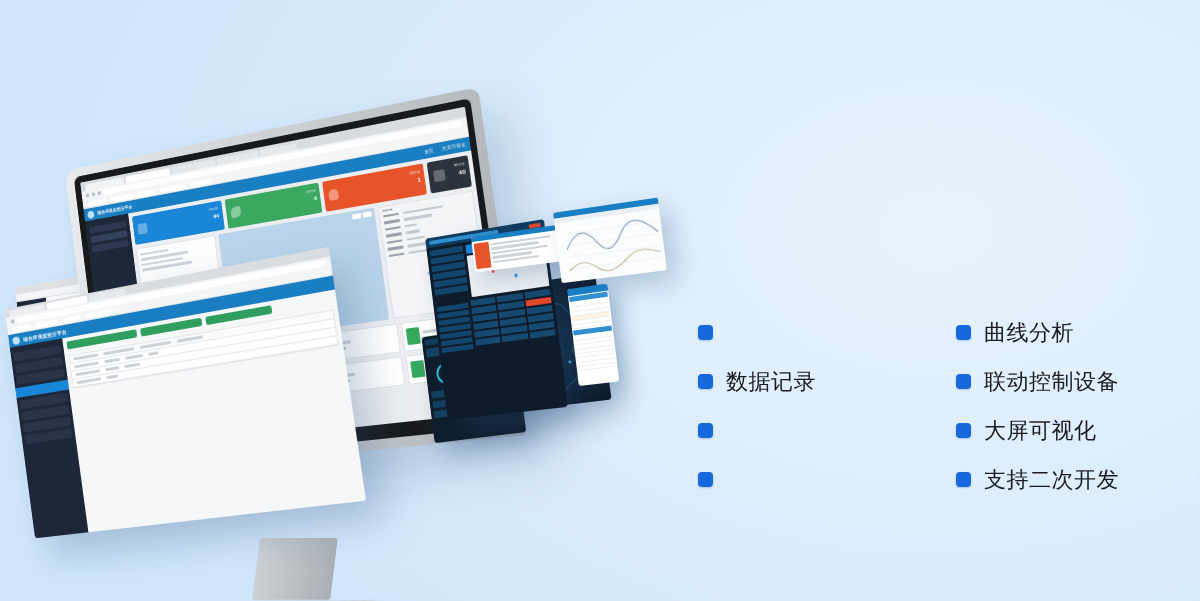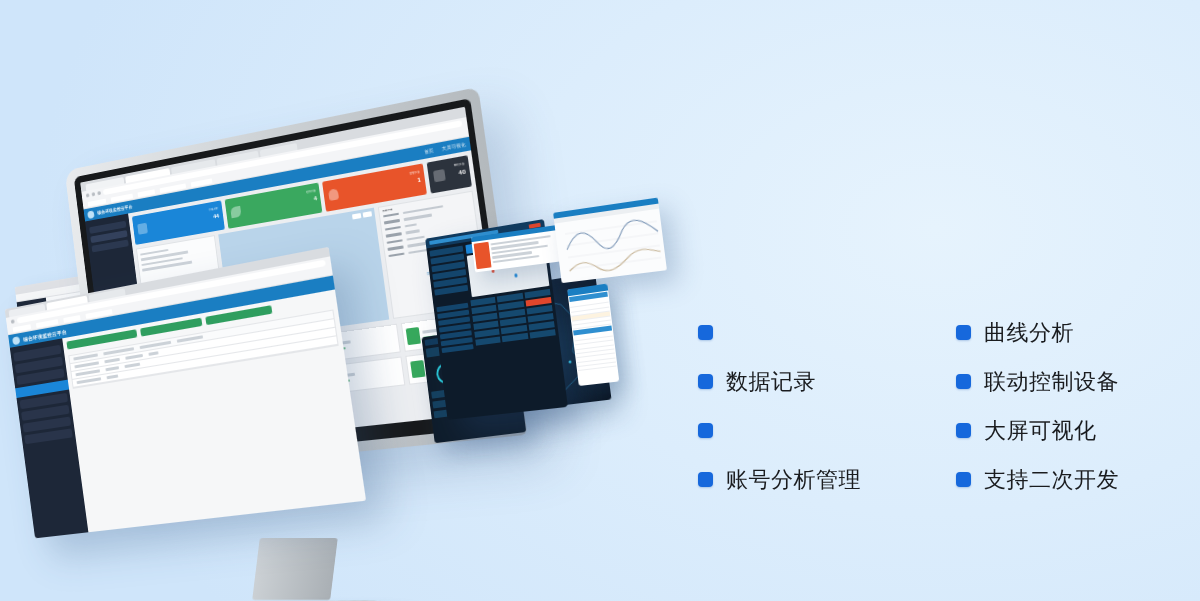--- a/index.html
+++ b/index.html
@@ -589,21 +589,20 @@
     </div>
     <div class="feat">
       <span class="dot"></span>
     </div>
     <div class="feat">
       <span class="dot"></span>
       <span class="txt">大屏可视化</span>
     </div>
     <div class="feat">
       <span class="dot"></span>
-      <span class="txt">账号分析管理</span>
     </div>
     <div class="feat">
       <span class="dot"></span>
       <span class="txt">支持二次开发</span>
     </div>
   </div>
 
 </div>
 
 </body></html>

